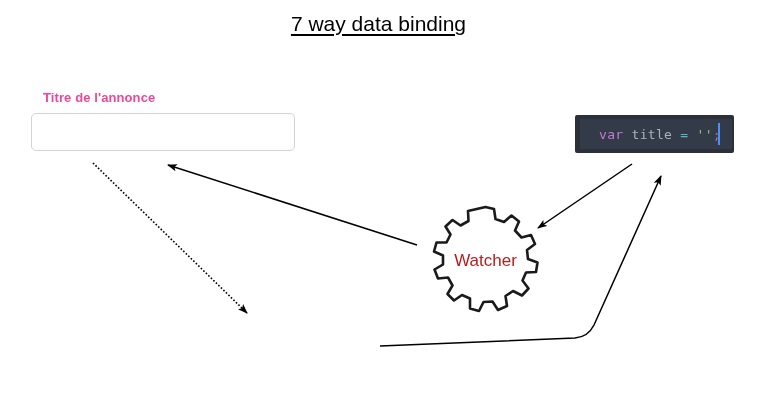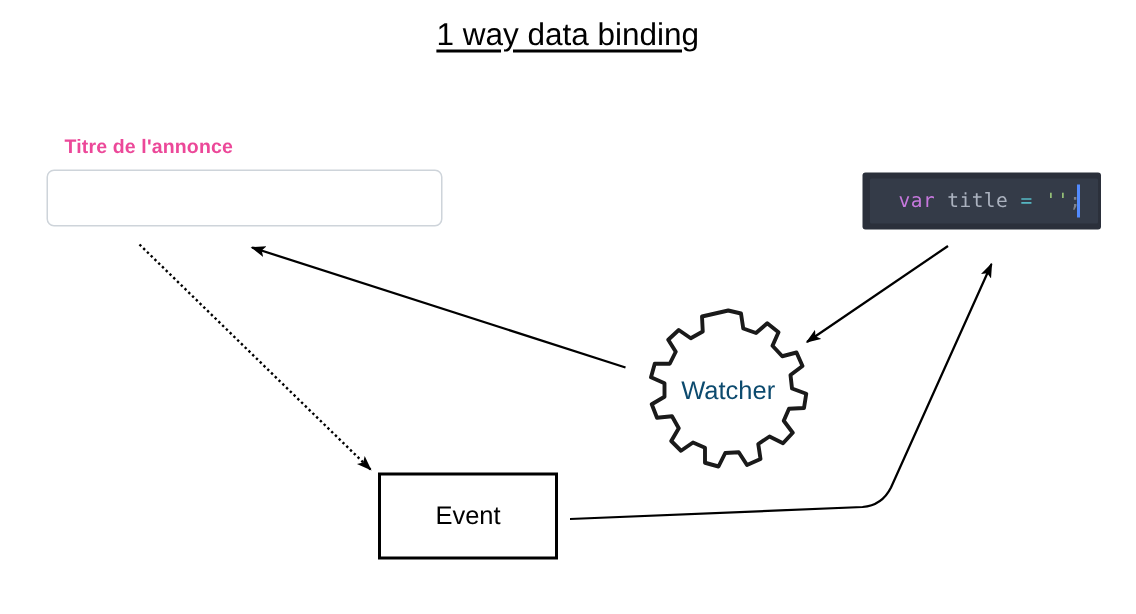--- a/index.html
+++ b/index.html
@@ -134,56 +134,53 @@
   #watcher-label {
     position: absolute;
     left: 0;
     top: 0;
     width: 115px;
     height: 115px;
     display: flex;
     align-items: center;
     justify-content: center;
     font-size: 17px;
-    color: #0c4a6e;
+    color: #b91c1c;
     pointer-events: none;
   }
 
   
   #connectors {
     position: absolute;
     left: 0;
     top: 0;
     width: 757px;
     height: 409px;
     pointer-events: none;
   }
 </style>
 </head>
 <body>
 
 <div id="canvas">
 
   <div id="page-title">
-    <span>1 way data binding</span>
+    <span>7 way data binding</span>
   </div>
 
   <div id="field-label">Titre de l'annonce</div>
 
   <input id="title-input" type="text" placeholder="" style="">
 
   <div id="code-block">
     <div id="code-inner"></div>
     <div id="code-text"><span class="tok-kw">var</span><span class="tok-var"> </span><span class="tok-var">title</span><span class="tok-var"> </span><span class="tok-op">=</span><span class="tok-var"> </span><span class="tok-str">''</span><span class="tok-punc">;</span></div>
     <div id="code-caret"></div>
   </div>
 
-  <div id="event-box">
-    <span>Event</span>
-  </div>
 
   <div id="watcher-wrap">
     <svg width="115" height="115" viewBox="0 0 115 115">
       <path d="M57.5 4
                L66 6 L67.5 16 L76 19 L83.5 12.5 L91 18.5 L87 27.5 L93.5 34.5
                L103 32 L107 41 L99 47 L100 56 L109.5 59.5 L108 69 L98 69.5
                L94.5 77.5 L100.5 85.5 L94 92.5 L85 88 L77.5 93 L79 103
                L70 107 L64.5 98.5 L55.5 99 L51 108 L42 105.5 L42 95.5
                L34 92 L26 97.5 L19.5 91 L24.5 82.5 L20 74.5 L10 75.5
                L6.5 66.5 L15 61.5 L15 52.5 L6 48.5 L8.5 39.5 L18.5 39.5

